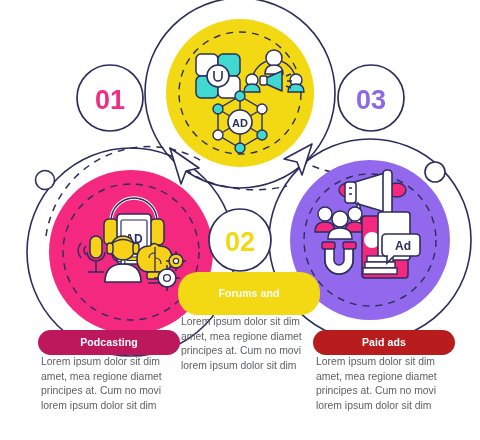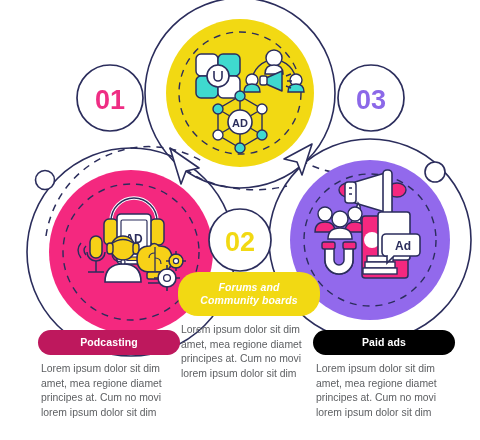--- a/index.html
+++ b/index.html
@@ -36,23 +36,22 @@
     box-sizing: border-box;
     border-radius: 20px;
     text-align: center;
     color: #ffffff;
     font-weight: bold;
     font-size: 10.5px;
     line-height: 13px;
     padding: 6px 4px;
     letter-spacing: 0.1px;
   }
-  .pill.two-line { padding: 9px 4px; font-style: italic; }
+  .pill.two-line { padding: 15px 4px; }
   .body-copy {
-    margin-top: 7px;
     color: #5e6063;
     font-size: 10.4px;
     line-height: 14.6px;
     text-align: left;
     padding-left: 3px;
   }
   #block-podcasting { left: 38px; top: 330px; }
   #block-forums    { left: 178px; top: 272px; }
   #block-paidads   { left: 313px; top: 330px; }
   .num-label {
@@ -288,23 +287,22 @@
   </svg>
 
   <div class="txt-block" id="block-podcasting">
     <div class="pill" style="background:#be185d">Podcasting</div>
     <div class="body-copy">Lorem ipsum dolor sit dim amet, mea regione diamet principes at. Cum no movi lorem ipsum dolor sit dim</div>
   </div>
 
   <div class="txt-block" id="block-forums">
     <div class="pill two-line" style="background:#f2d913">
       <span>Forums and</span><br>
-      <span>Community boards</span>
     </div>
     <div class="body-copy">Lorem ipsum dolor sit dim amet, mea regione diamet principes at. Cum no movi lorem ipsum dolor sit dim</div>
   </div>
 
   <div class="txt-block" id="block-paidads">
-    <div class="pill" style="background:#000000">Paid ads</div>
+    <div class="pill" style="background:#b91c1c">Paid ads</div>
     <div class="body-copy">Lorem ipsum dolor sit dim amet, mea regione diamet principes at. Cum no movi lorem ipsum dolor sit dim</div>
   </div>
 
 </div>
 
 </body></html>

